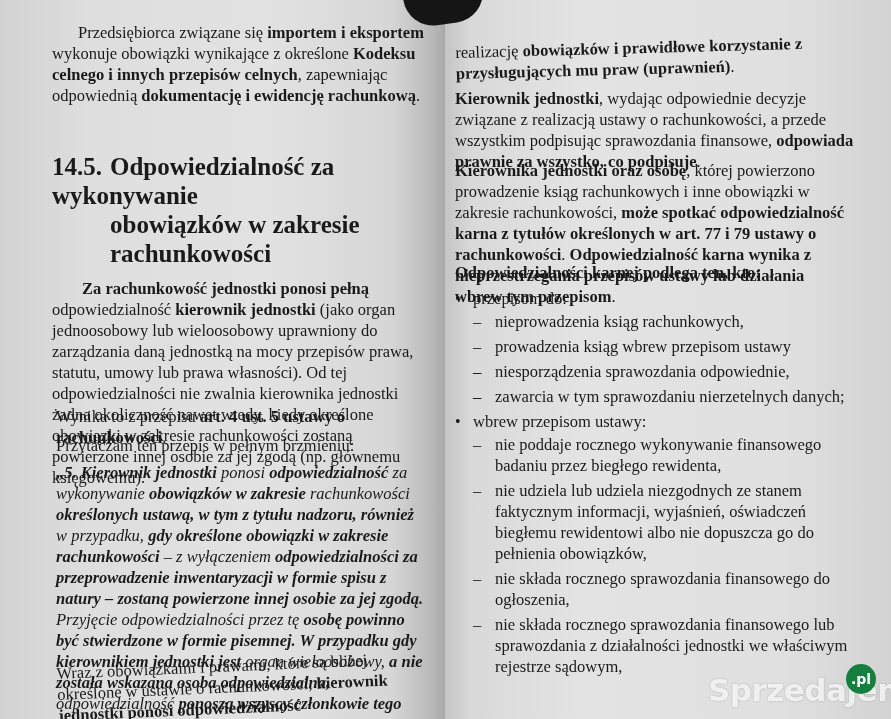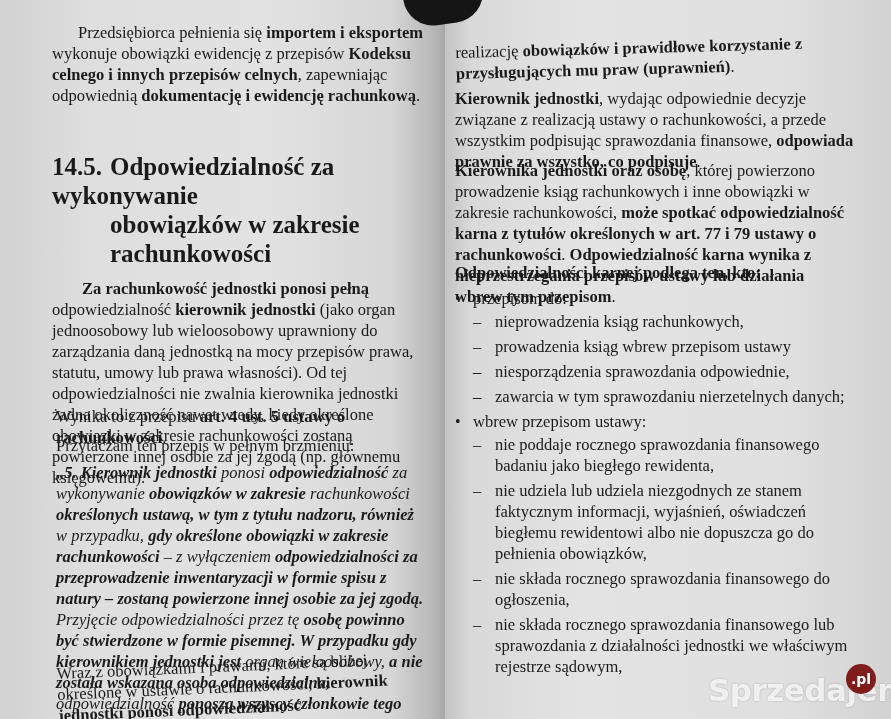--- a/index.html
+++ b/index.html
@@ -53,30 +53,30 @@
   .rp-sub li { position:relative; padding-left:22px; margin-bottom:4px; }
   .rp-sub li .dash { position:absolute; left:0; top:0; }
   .watermark {
     position:absolute; left:708px; top:672px;
     font-family:"DejaVu Sans", sans-serif; font-weight:bold; font-size:31px;
     color:rgba(255,255,255,0.82); letter-spacing:-0.5px;
     text-shadow:0 0 2px rgba(0,0,0,0.25);
   }
   .wm-badge {
     position:absolute; left:846px; top:664px; width:30px; height:30px; border-radius:50%;
-    background:#7f1d1d; color:#fff; font-family:"DejaVu Sans", sans-serif; font-weight:bold;
+    background:#15803d; color:#fff; font-family:"DejaVu Sans", sans-serif; font-weight:bold;
     font-size:14px; line-height:30px; text-align:center;
   }
 </style>
 </head>
 <body>
 
 <div class="page page-left">
   <div class="text lp-intro">
-    <span>Przedsiębiorca pełnienia się </span><span class="b">importem i eksportem</span><span> wykonuje obowiązki ewidencję z przepisów </span><span class="b">Kodeksu celnego</span><span class="b"> i innych przepisów celnych</span><span>, zapewniając odpowiednią </span><span class="b">dokumentację i ewidencję rachunkową</span><span>.</span>
+    <span>Przedsiębiorca związane się </span><span class="b">importem i eksportem</span><span> wykonuje obowiązki wynikające z określone </span><span class="b">Kodeksu celnego</span><span class="b"> i innych przepisów celnych</span><span>, zapewniając odpowiednią </span><span class="b">dokumentację i ewidencję rachunkową</span><span>.</span>
   </div>
 
   <div class="text lp-heading">
     <span class="num">14.5.</span><span>Odpowiedzialność za wykonywanie</span>
     <span class="cont">obowiązków w zakresie</span>
     <span class="cont">rachunkowości</span>
   </div>
 
   <div class="text lp-p1">
     <span class="b">Za rachunkowość jednostki ponosi pełną</span><span> odpowiedzialność </span><span class="b">kierownik jednostki</span><span> (jako organ jednoosobowy lub wieloosobowy uprawniony do zarządzania daną jednostką na mocy przepisów prawa, statutu, umowy lub prawa własności). Od tej odpowiedzialności nie zwalnia kierownika jednostki żadna okoliczność nawet wtedy, kiedy określone obowiązki w zakresie rachunkowości zostaną powierzone innej osobie za jej zgodą (np. głównemu księgowemu).</span>
@@ -120,21 +120,21 @@
         <li><span class="dash">–</span><span>prowadzenia ksiąg wbrew przepisom ustawy</span></li>
         <li><span class="dash">–</span></li>
         <li><span class="dash">–</span><span>niesporządzenia sprawozdania odpowiednie,</span></li>
         <li><span class="dash">–</span></li>
         <li><span class="dash">–</span><span>zawarcia w tym sprawozdaniu nierzetelnych danych;</span></li>
       </ul>
     </li>
     <li>
       <span>wbrew przepisom ustawy:</span>
       <ul class="rp-sub">
-        <li><span class="dash">–</span><span>nie poddaje rocznego sprawozdania finansowego badaniu jako biegłego rewidenta,</span></li>
+        <li><span class="dash">–</span><span>nie poddaje rocznego wykonywanie finansowego badaniu przez biegłego rewidenta,</span></li>
         <li><span class="dash">–</span><span>nie udziela lub udziela niezgodnych ze stanem faktycznym informacji, wyjaśnień, oświadczeń biegłemu rewidentowi albo nie dopuszcza go do pełnienia obowiązków,</span></li>
         <li><span class="dash">–</span><span>nie składa rocznego sprawozdania finansowego do ogłoszenia,</span></li>
         <li><span class="dash">–</span><span>nie składa rocznego sprawozdania finansowego lub sprawozdania z działalności jednostki we właściwym rejestrze sądowym,</span></li>
 
       </ul>
     </li>
   </ul>
 </div>
 
 <div class="gutter-wedge"></div>

